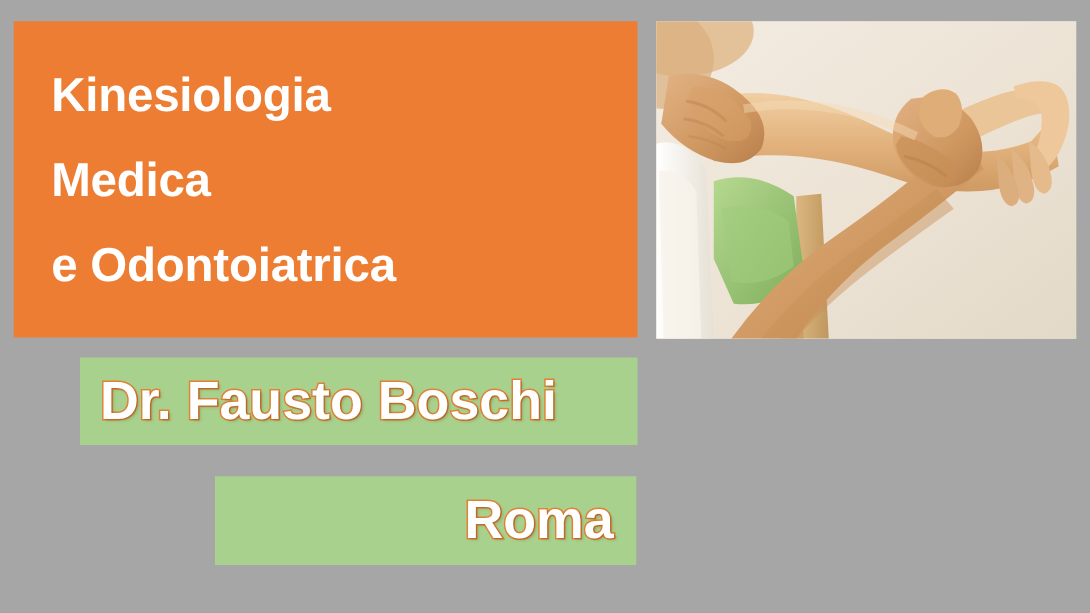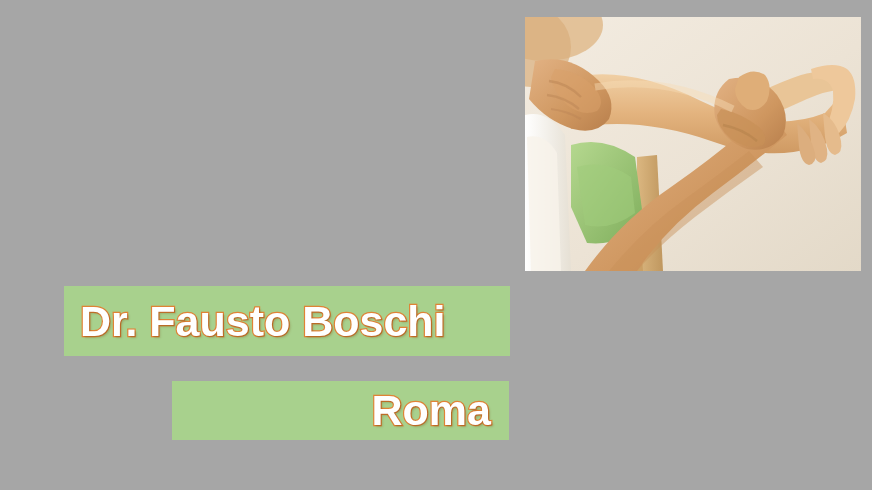--- a/index.html
+++ b/index.html
@@ -70,21 +70,21 @@
     top: 286px;
     width: 446px;
     height: 70px;
     padding-left: 16px;
     justify-content: flex-start;
   }
   #city-bar {
     left: 172px;
     top: 381px;
     width: 337px;
-    height: 59px;
+    height: 71px;
     padding-right: 18px;
     justify-content: flex-end;
     text-align: center;
   }
   .outlined-text {
     color: #ffffff;
     font-family: "Liberation Sans", sans-serif;
     font-weight: bold;
     font-size: 43px;
     line-height: 1;
@@ -94,20 +94,25 @@
     text-shadow:
       1px 1px 0 rgba(160, 90, 30, 0.35),
       2px 2px 2px rgba(120, 70, 20, 0.25);
   }
 </style>
 </head>
 <body>
 
 <div id="slide">
 
+  <div id="title-block">
+    <div class="title-line">Kinesiologia</div>
+    <div class="title-line">Medica</div>
+    <div class="title-line">e Odontoiatrica</div>
+  </div>
 
   <div id="photo-frame">
     <svg viewBox="0 0 336 254" preserveAspectRatio="none">
       <defs>
         <linearGradient id="bgWall" x1="0" y1="0" x2="1" y2="1">
           <stop offset="0%" stop-color="#f3ece1"></stop>
           <stop offset="55%" stop-color="#ece3d5"></stop>
           <stop offset="100%" stop-color="#e3d9c8"></stop>
         </linearGradient>
         <linearGradient id="skinPatient" x1="0" y1="0" x2="0" y2="1">

